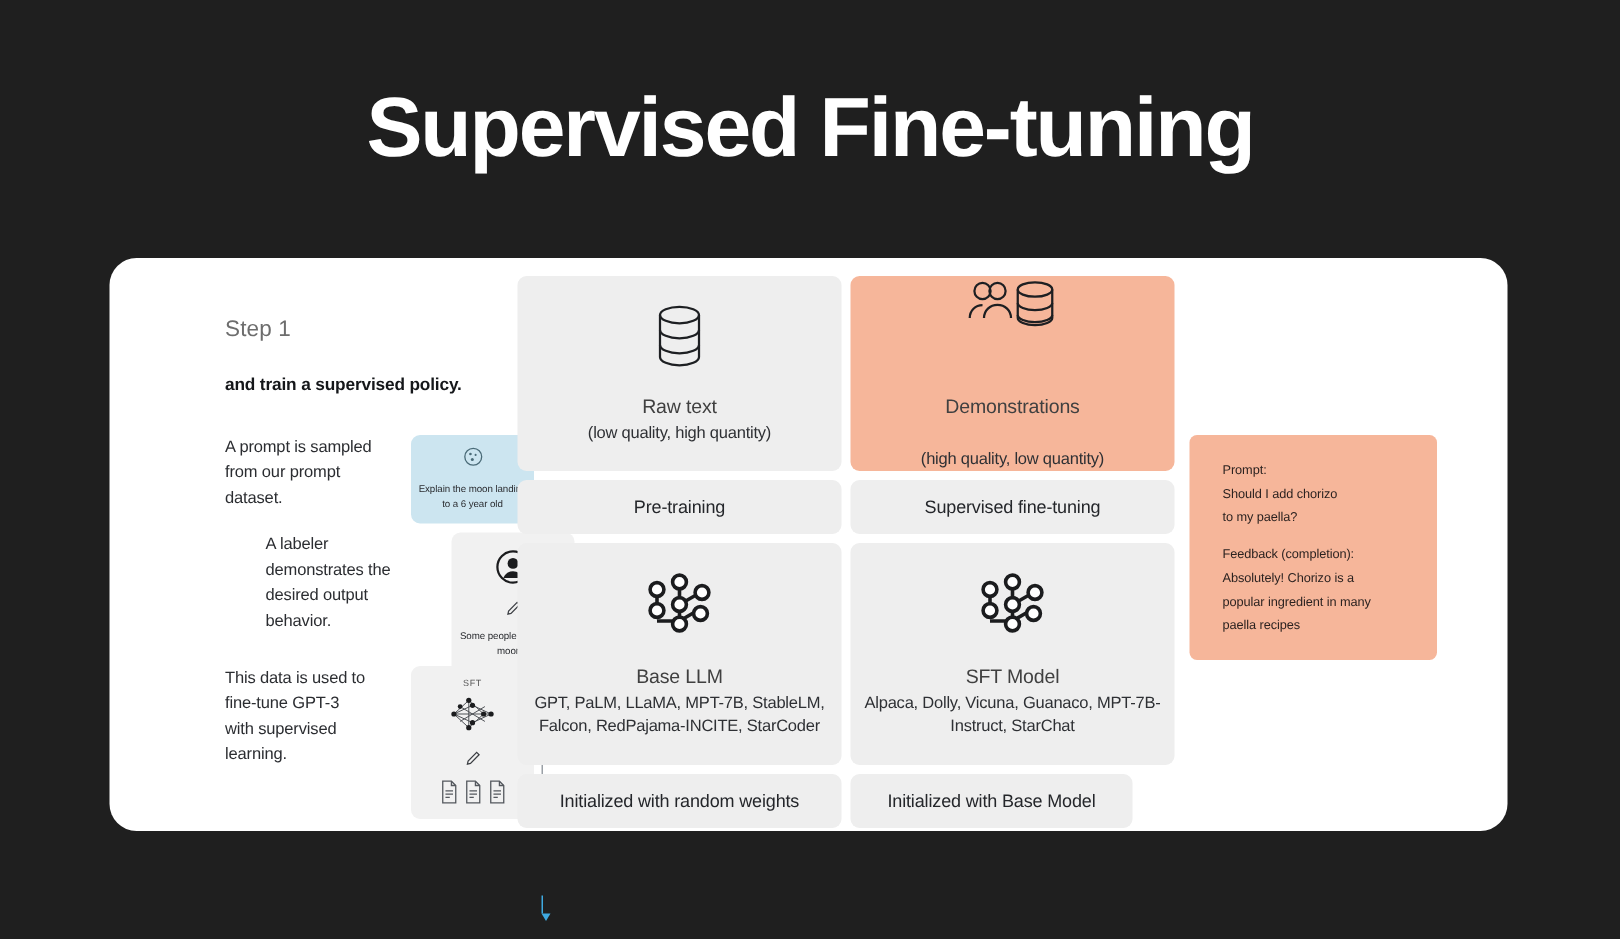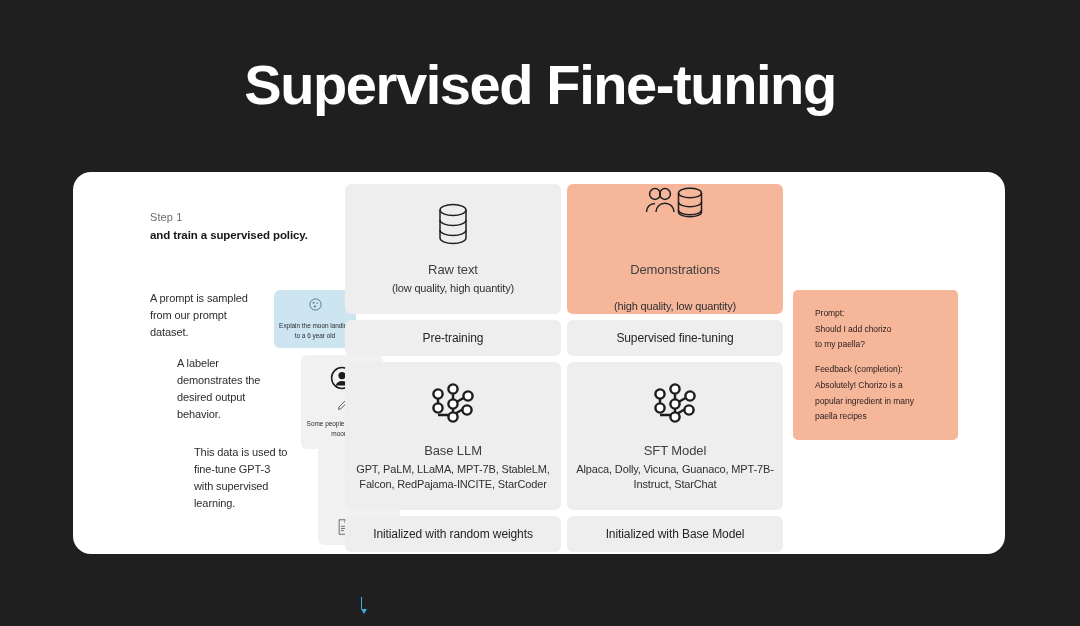--- a/index.html
+++ b/index.html
@@ -31,24 +31,24 @@
     border-radius: 18px;
   }
 
   
   .left-col {
     position: absolute;
     left: 77px; top: 39px;
     width: 190px;
   }
   .step-label {
-    font-size: 11px;
+    font-size: 15px;
     color: #6d6d6d;
     letter-spacing: 0.1px;
-    margin-bottom: 4px;
+    margin-bottom: 21px;
   }
   .step-head {
     font-size: 11.5px;
     font-weight: 700;
     color: #15171a;
     line-height: 1.45;
     letter-spacing: -0.1px;
   }
   .flow-row {
     position: absolute;
@@ -198,21 +198,21 @@
           </svg>
         </div>
         <div class="flow-box-text">Some people went to the moon...</div>
       </div>
     </div>
     <div class="arrow-v" style="left:288px; top:425px; color:#3fa9e0;">
       <div class="shaft" style="height:12px;"></div>
         <div class="head"></div>
     </div>
 
-    <div class="flow-row" style="left:77px; top:272px;margin-left:44px;">
+    <div class="flow-row" style="left:77px; top:272px;">
       <div class="flow-text">This data is used to fine-tune GPT-3 with supervised learning.</div>
       <div class="flow-box grey" style="margin-left:26px; padding:9px 5px 10px;">
         <div class="sft-tag">SFT</div>
         <div>
           <svg width="38" height="30" viewBox="0 0 46 36" stroke="#4c4f54" stroke-width="0.8" fill="none">
             <path d="M8 18 L20 7 L32 18 L20 29 Z M8 18 L23 11 L38 18 L23 25 Z M20 7 L20 29 M8 18 L38 18 M13 12 L33 24 M33 12 L13 24"></path>
             <g fill="#1b1c1e" stroke="none">
               <circle cx="20" cy="7" r="2.1"></circle>
                 <circle cx="8" cy="18" r="2.1"></circle>
               <circle cx="32" cy="18" r="2.1"></circle>
@@ -322,21 +322,21 @@
             </g>
           </svg>
         </div>
         <div class="panel-title">SFT Model</div>
         <div class="panel-sub">Alpaca, Dolly, Vicuna, Guanaco, MPT-7B-Instruct, StarChat</div>
       </div>
 
       <div class="panel" style="left:0; top:332px; width:216px; height:36px;">
         <div class="panel-strip">Initialized with random weights</div>
       </div>
-      <div class="panel" style="left:222px; top:332px; width:216px; height:36px;">
+      <div class="panel" style="left:222px; top:332px; width:188px; height:36px;">
         <div class="panel-strip">Initialized with Base Model</div>
       </div>
 
     </div>
   </div>
 
   <div class="note">
     <p>Prompt:</p>
     <p>Should I add chorizo</p>
     <p>to my paella?</p>

